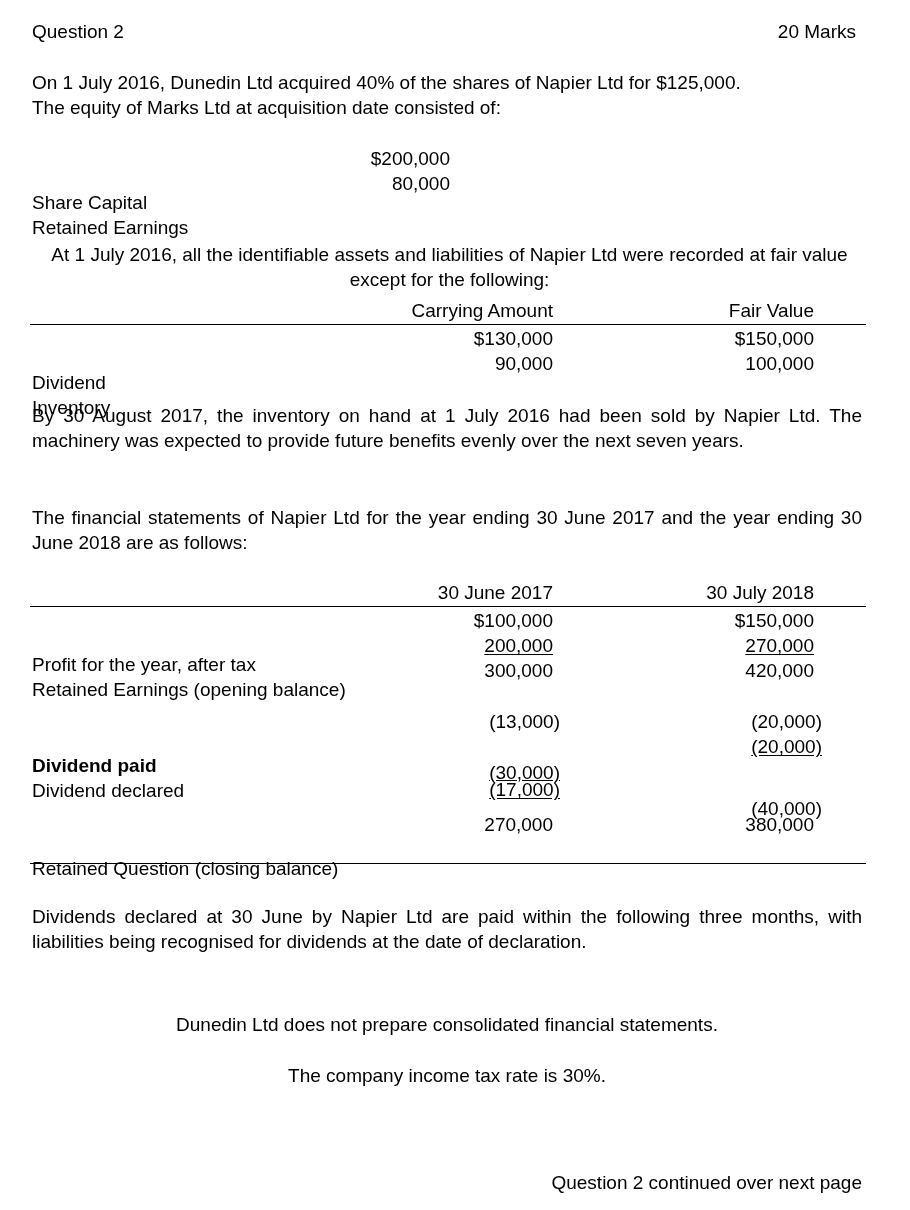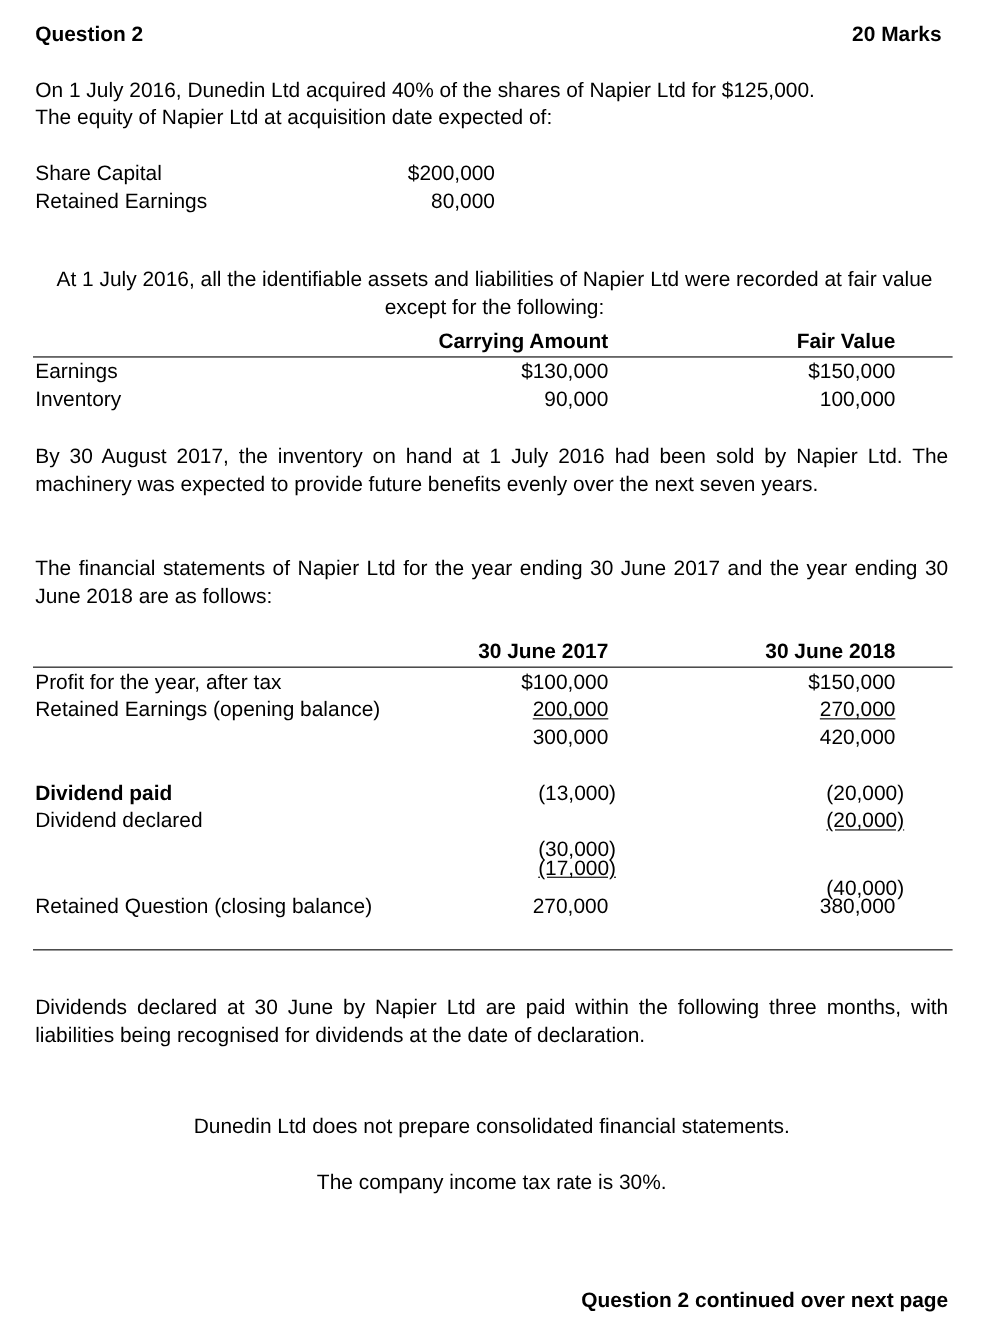--- a/index.html
+++ b/index.html
@@ -11,67 +11,67 @@
       width: 910px;
       height: 1210px;
       position: relative;
       overflow: hidden;
       font-family: "Liberation Sans", sans-serif;
       color: #000;
       font-size: 19px;
       line-height: 25px;
     }
     .abs { position: absolute; }
-    .bold { font-weight: bold; }
+    .bold { font-weight: normal; }
     .para { position: absolute; left: 32px; width: 830px; text-align: justify; }
     .para.left { text-align: center; margin-top: 20px; }
     .hr { position: absolute; height: 0; border-top: 1.5px solid #000; }
-    .cell { position: absolute; white-space: nowrap; }
+    .cell { position: absolute; white-space: nowrap; margin-top: 44px; }
     .num { position: absolute; white-space: nowrap; text-align: right; }
     .ul { text-decoration: underline; text-underline-offset: 2px; }
   </style>
 </head>
 <body>
 
 <div class="abs bold" style="left:32px; top:19px;">Question 2</div>
 <div class="abs bold" style="right:54px; top:19px;">20 Marks</div>
 
 <div class="abs" style="left:32px; top:70px; white-space:nowrap;">On 1 July 2016, Dunedin Ltd acquired 40% of the shares of Napier Ltd for $125,000.</div>
-<div class="abs" style="left:32px; top:95px; white-space:nowrap;">The equity of Napier Ltd at acquisition date expected of:</div>
+<div class="abs" style="left:32px; top:95px; white-space:nowrap;">The equity of Marks Ltd at acquisition date consisted of:</div>
 
 <div>
   <div class="cell" style="left:32px; top:146px;">Share Capital</div>
   <div class="num" style="right:460px; top:146px;">$200,000</div>
   <div class="cell" style="left:32px; top:171px;">Retained Earnings</div>
   <div class="num" style="right:460px; top:171px;">80,000</div>
 </div>
 
 <div class="para left" style="top:222px; width:835px;">At 1 July 2016, all the identifiable assets and liabilities of Napier Ltd were recorded at fair value except for the following:</div>
 
 <div>
   <div class="num bold" style="right:357px; top:298px;">Carrying Amount</div>
   <div class="num bold" style="right:96px; top:298px;">Fair Value</div>
   <div class="hr" style="left:30px; width:836px; top:324px;"></div>
 
-  <div class="cell" style="left:32px; top:326px;">Earnings</div>
+  <div class="cell" style="left:32px; top:326px;">Dividend</div>
   <div class="num" style="right:357px; top:326px;">$130,000</div>
   <div class="num" style="right:96px; top:326px;">$150,000</div>
 
   <div class="cell" style="left:32px; top:351px;">Inventory</div>
   <div class="num" style="right:357px; top:351px;">90,000</div>
   <div class="num" style="right:96px; top:351px;">100,000</div>
 </div>
 
 <div class="para" style="top:403px;">By 30 August 2017, the inventory on hand at 1 July 2016 had been sold by Napier Ltd. The machinery was expected to provide future benefits evenly over the next seven years.</div>
 
 <div class="para" style="top:505px;">The financial statements of Napier Ltd for the year ending 30 June 2017 and the year ending 30 June 2018 are as follows:</div>
 
 <div>
   <div class="num bold" style="right:357px; top:580px;">30 June 2017</div>
-  <div class="num bold" style="right:96px; top:580px;">30 June 2018</div>
+  <div class="num bold" style="right:96px; top:580px;">30 July 2018</div>
   <div class="hr" style="left:30px; width:836px; top:606px;"></div>
 
   <div class="cell" style="left:32px; top:608px;">Profit for the year, after tax</div>
   <div class="num" style="right:357px; top:608px;">$100,000</div>
   <div class="num" style="right:96px; top:608px;">$150,000</div>
 
   <div class="cell" style="left:32px; top:633px;">Retained Earnings (opening balance)</div>
   <div class="num ul" style="right:357px; top:633px;">200,000</div>
   <div class="num ul" style="right:96px; top:633px;">270,000</div>
 
@@ -79,21 +79,21 @@
   <div class="num" style="right:96px; top:658px;">420,000</div>
 
   <div class="cell" style="left:32px; top:709px;font-weight:bold;">Dividend paid</div>
   <div class="num" style="right:350px; top:709px;margin-left:16px;">(13,000)</div>
   <div class="num" style="right:88px; top:709px;">(20,000)</div>
 
   <div class="cell" style="left:32px; top:734px;">Dividend declared</div>
   <div class="num ul" style="right:350px; top:734px;margin-top:43px;">(17,000)</div>
   <div class="num ul" style="right:88px; top:734px;">(20,000)</div>
 
-  <div class="num" style="right:350px; top:760px;">(30,000)</div>
+  <div class="num" style="right:350px; top:760px;text-decoration:underline;">(30,000)</div>
   <div class="num" style="right:88px; top:796px;">(40,000)</div>
 
   <div class="cell" style="left:32px; top:812px;">Retained Question (closing balance)</div>
   <div class="num" style="right:357px; top:812px;">270,000</div>
   <div class="num" style="right:96px; top:812px;">380,000</div>
 
   <div class="hr" style="left:30px; width:836px; top:863px;"></div>
 </div>
 
 <div class="para" style="top:904px;">Dividends declared at 30 June by Napier Ltd are paid within the following three months, with liabilities being recognised for dividends at the date of declaration.</div>

